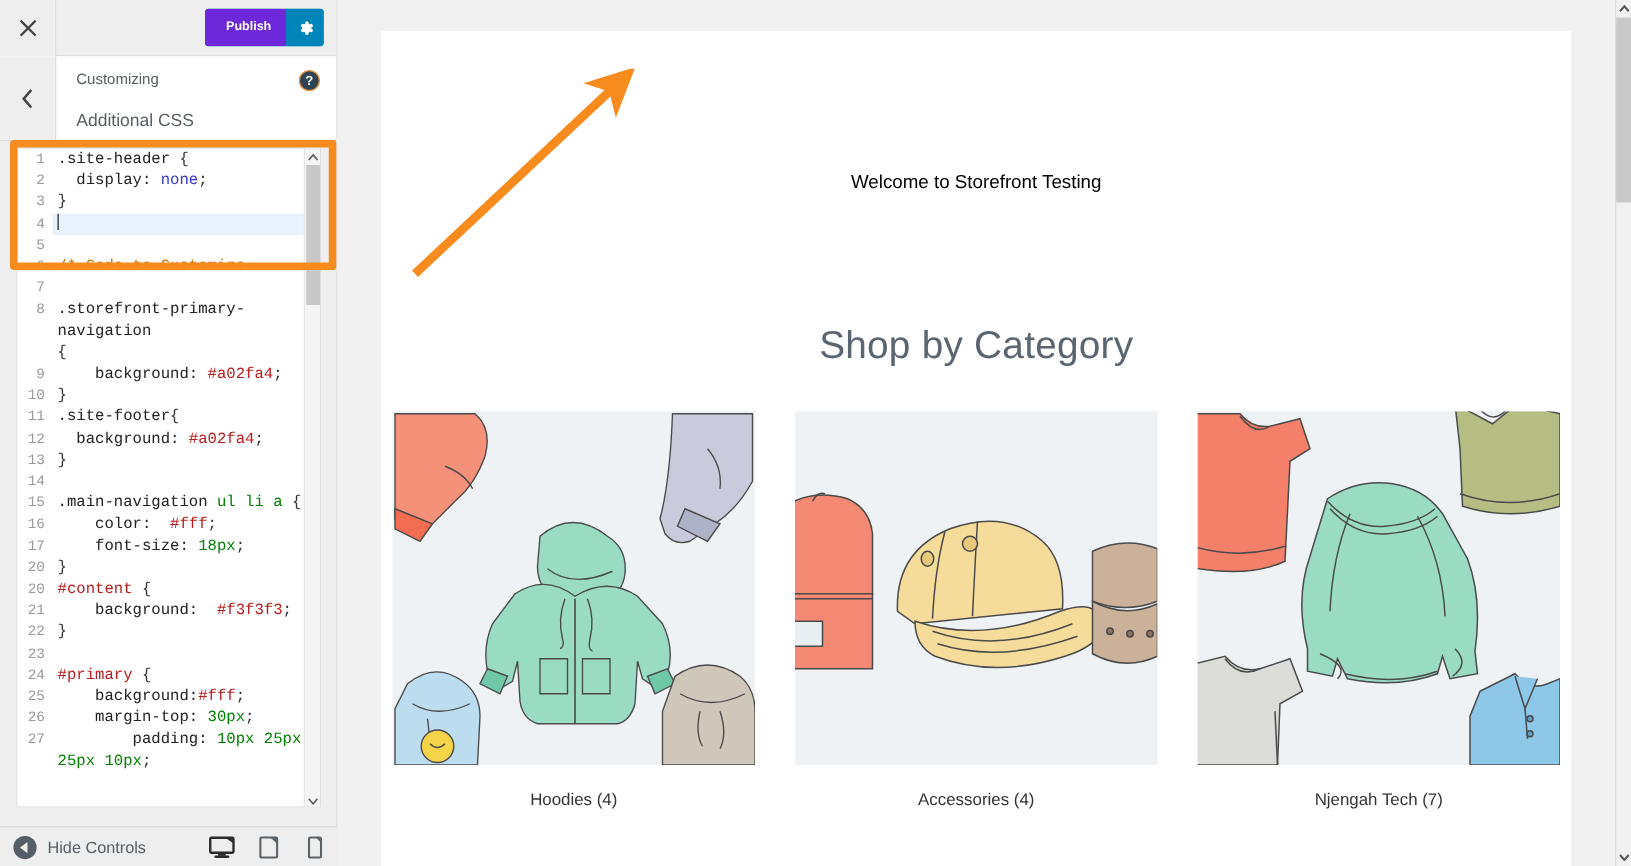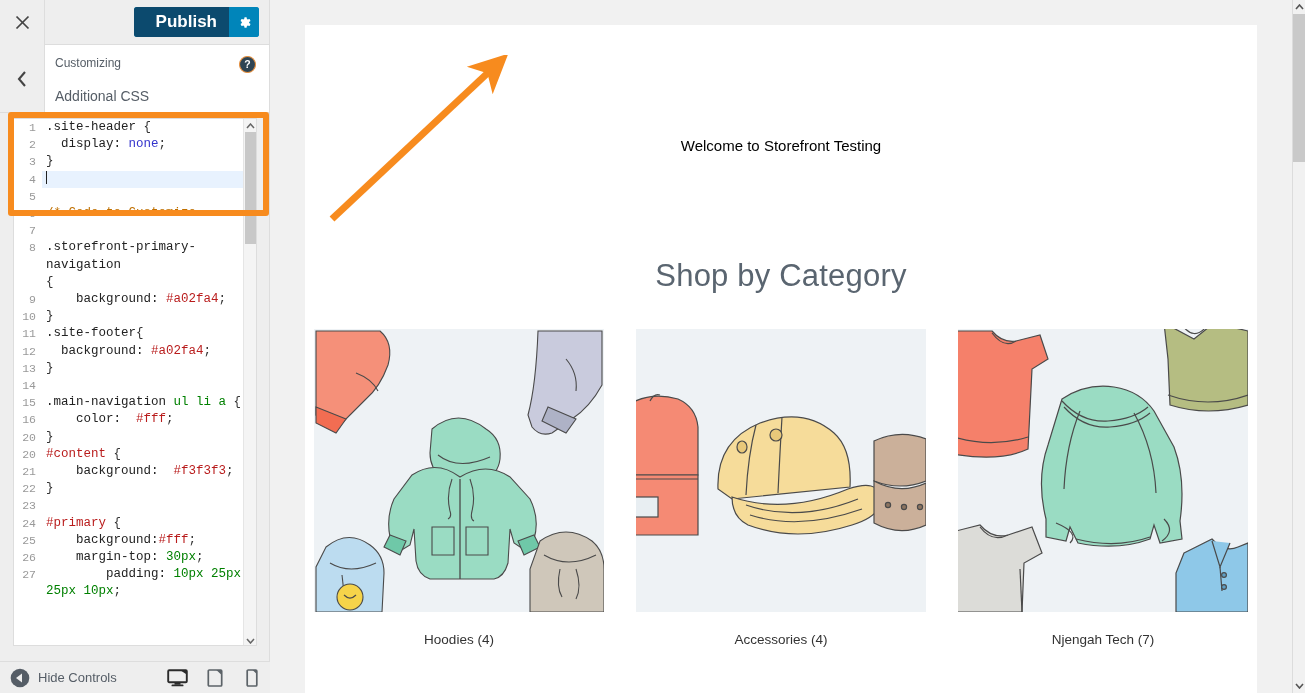--- a/index.html
+++ b/index.html
@@ -39,25 +39,25 @@
     position: absolute; right: 10px; top: 7px;
     display: flex; align-items: stretch;
     height: 30px;
     background: #0085ba;
     border-radius: 3px;
     overflow: hidden;
     cursor: pointer;
   }
   #publish-btn {
     color: #fff;
-    font-size: 17px;
+    font-size: 10px;
     font-weight: 600;
-    padding: 0 12px 0 22px;
+    padding: 0 12px 0 17px;
     line-height: 30px;
-    background: #0c4a6e;
+    background: #6d28d9;
     border: none;
     cursor: pointer;
     font-family: "Liberation Sans", sans-serif;
   }
   #publish-gear {
     width: 30px;
     display: flex; align-items: center; justify-content: center;
     background: #0085ba;
     cursor: pointer;
   }
@@ -72,21 +72,21 @@
   }
   #back-btn {
     width: 45px;
     display: flex; align-items: center; justify-content: center;
     background: #eeeeee;
     border-right: 1px solid #dddddd;
     cursor: pointer;
   }
   #section-titles {
     flex: 1;
-    padding: 10px 0 0 10px;
+    padding: 10px 0 0 16px;
     position: relative;
   }
   #cust-label {
     font-size: 12px; color: #555d66;
     line-height: 16px;
   }
   #cust-title {
     font-size: 14px; color: #555d66;
     font-weight: 400;
     line-height: 26px;
@@ -366,20 +366,21 @@
           <div class="code-line"><div class="gutter">8</div><div class="code-txt"><span class="tok-sel">.storefront-primary-navigation</span><span class="tok-punc">
 {</span></div></div>
           <div class="code-line"><div class="gutter">9</div><div class="code-txt"><span class="tok-prop">    background:</span><span class="tok-hex"> #a02fa4</span><span class="tok-punc">;</span></div></div>
           <div class="code-line"><div class="gutter">10</div><div class="code-txt"><span class="tok-punc">}</span></div></div>
           <div class="code-line"><div class="gutter">11</div><div class="code-txt"><span class="tok-sel">.site-footer</span><span class="tok-punc">{</span></div></div>
           <div class="code-line"><div class="gutter">12</div><div class="code-txt"><span class="tok-prop">  background:</span><span class="tok-hex"> #a02fa4</span><span class="tok-punc">;</span></div></div>
           <div class="code-line"><div class="gutter">13</div><div class="code-txt"><span class="tok-punc">}</span></div></div>
           <div class="code-line"><div class="gutter">14</div><div class="code-txt"><span class="tok-punc"></span></div></div>
           <div class="code-line"><div class="gutter">15</div><div class="code-txt"><span class="tok-sel">.main-navigation</span><span class="tok-tag"> ul li a</span><span class="tok-punc"> {</span></div></div>
           <div class="code-line"><div class="gutter">16</div><div class="code-txt"><span class="tok-prop">    color:</span><span class="tok-hex">  #fff</span><span class="tok-punc">;</span></div></div>
+          <div class="code-line"><div class="gutter">17</div><div class="code-txt"><span class="tok-prop">    font-size:</span><span class="tok-num"> 18px</span><span class="tok-punc">;</span></div></div>
           <div class="code-line"><div class="gutter">20</div><div class="code-txt"><span class="tok-punc">}</span></div></div>
           <div class="code-line"><div class="gutter">20</div><div class="code-txt"><span class="tok-hex">#content</span><span class="tok-punc"> {</span></div></div>
           <div class="code-line"><div class="gutter">21</div><div class="code-txt"><span class="tok-prop">    background:</span><span class="tok-hex">  #f3f3f3</span><span class="tok-punc">;</span></div></div>
           <div class="code-line"><div class="gutter">22</div><div class="code-txt"><span class="tok-punc">}</span></div></div>
           <div class="code-line"><div class="gutter">23</div><div class="code-txt"><span class="tok-punc"></span></div></div>
           <div class="code-line"><div class="gutter">24</div><div class="code-txt"><span class="tok-hex">#primary</span><span class="tok-punc"> {</span></div></div>
           <div class="code-line"><div class="gutter">25</div><div class="code-txt"><span class="tok-prop">    background:</span><span class="tok-hex">#fff</span><span class="tok-punc">;</span></div></div>
           <div class="code-line"><div class="gutter">26</div><div class="code-txt"><span class="tok-prop">    margin-top:</span><span class="tok-num"> 30px</span><span class="tok-punc">;</span></div></div>
           <div class="code-line"><div class="gutter">27</div><div class="code-txt"><span class="tok-prop">        padding:</span><span class="tok-num"> 10px 25px 25px 10px</span><span class="tok-punc">;</span></div></div>
         </div>

